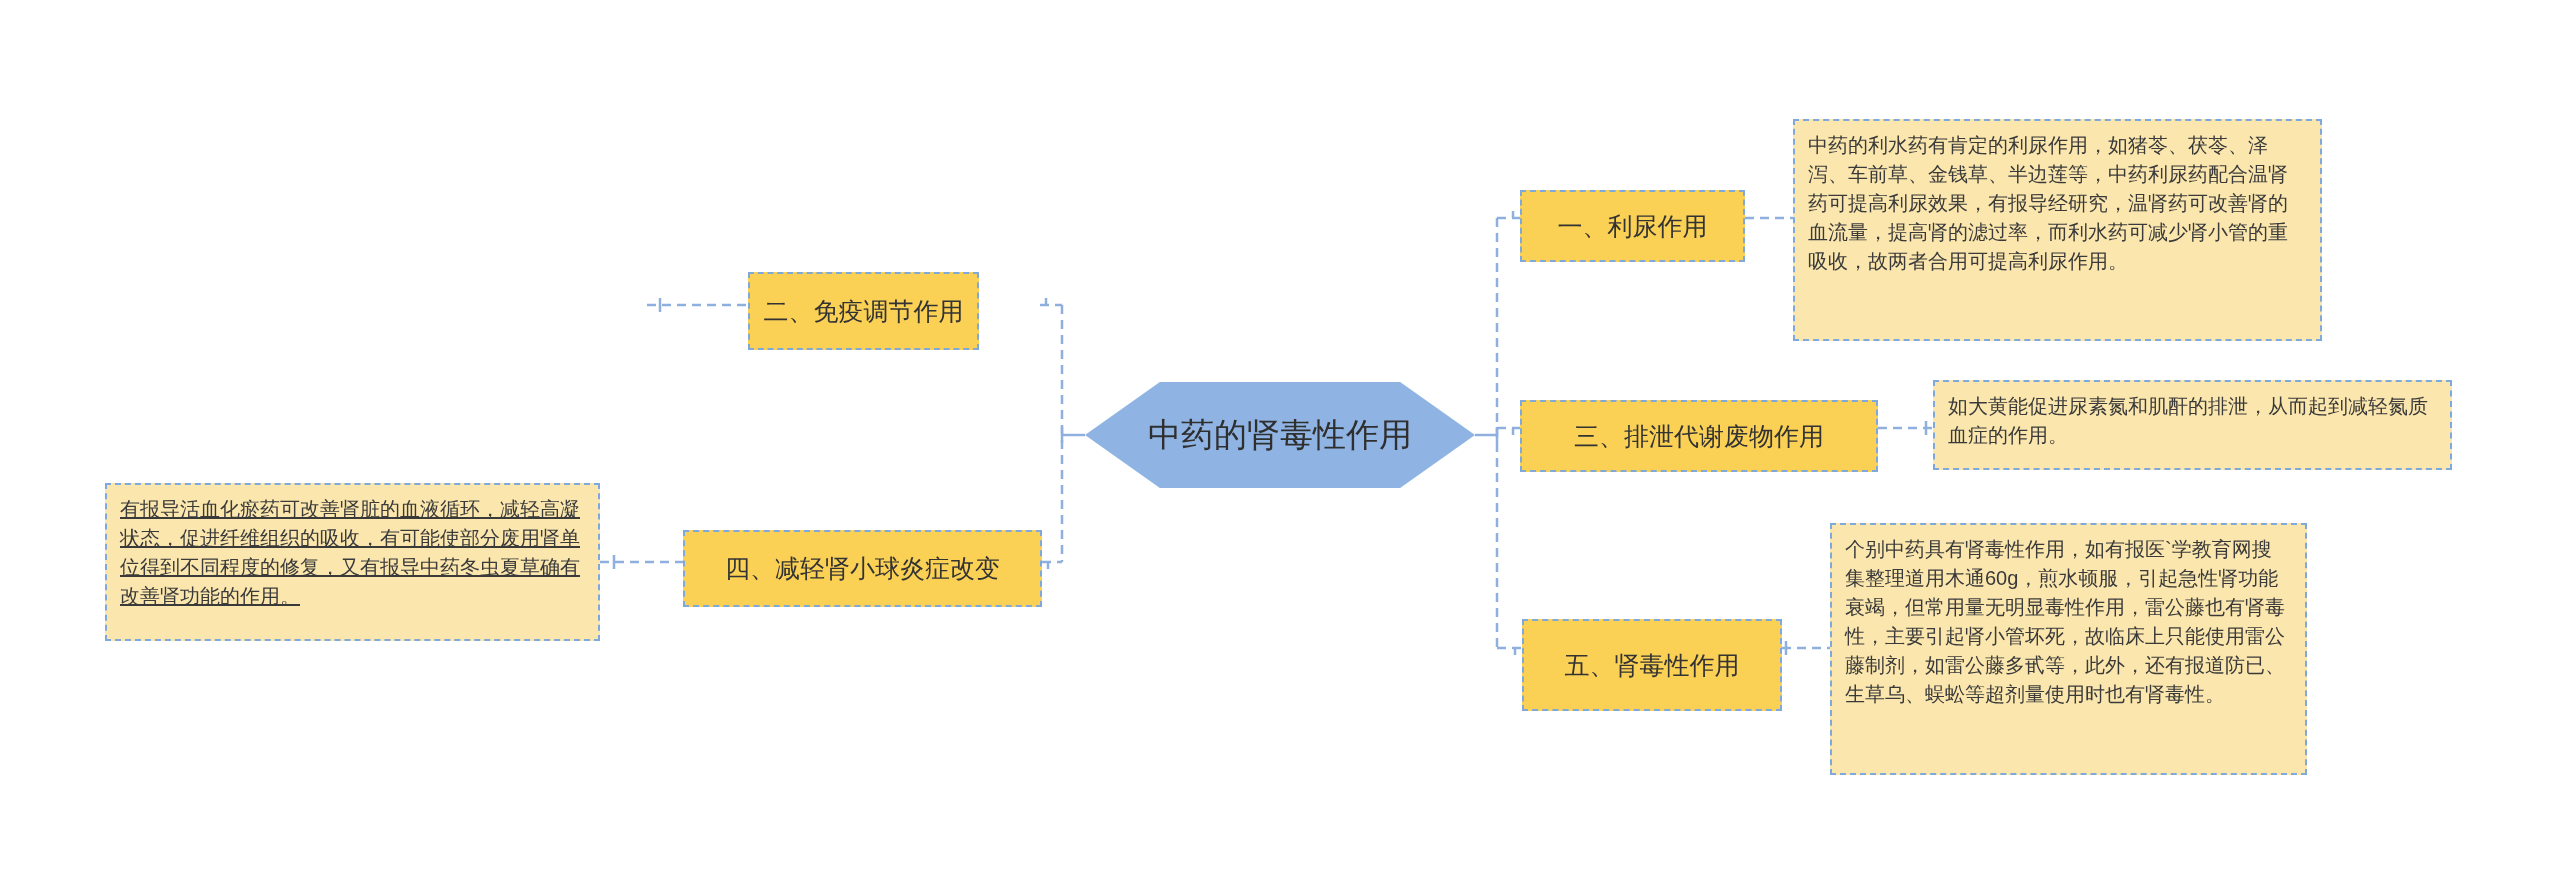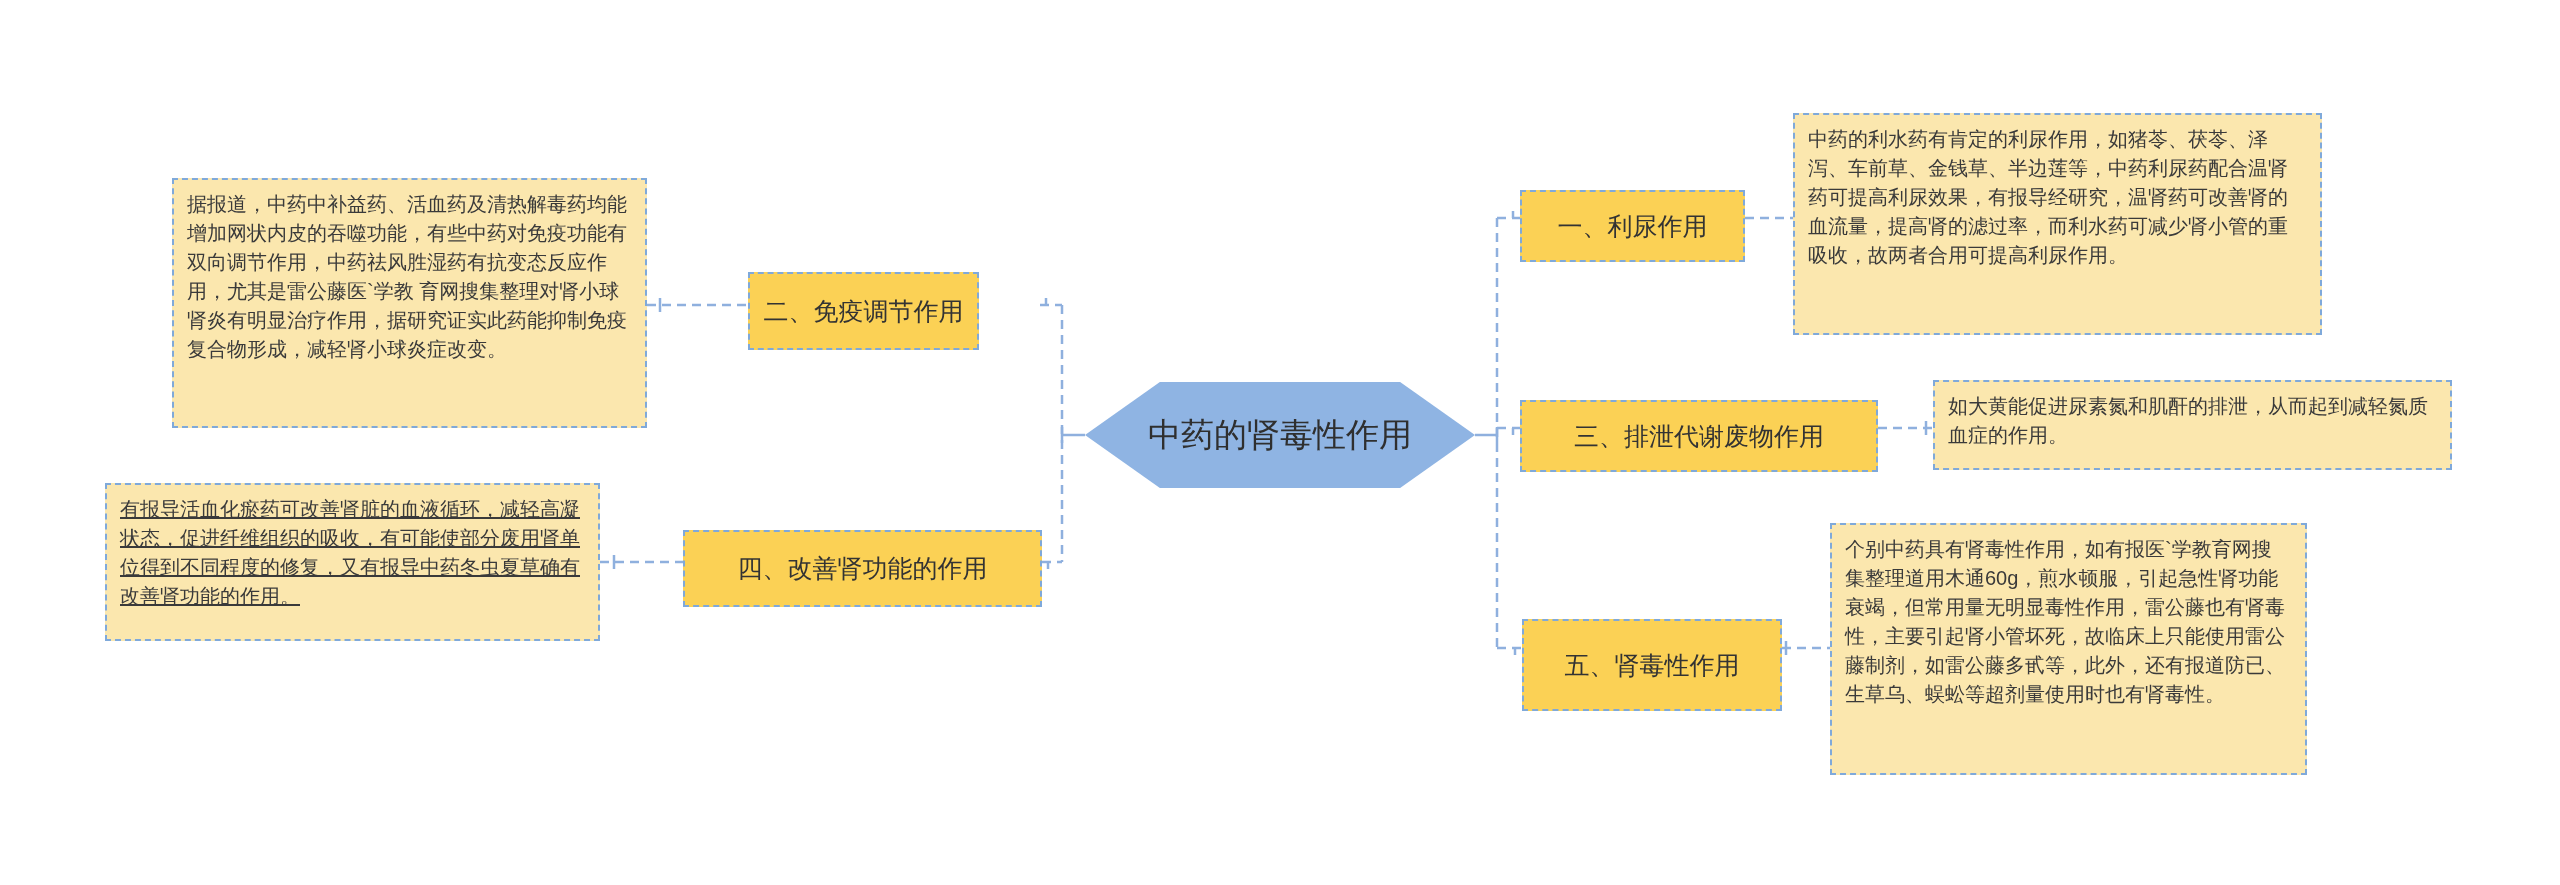--- a/index.html
+++ b/index.html
@@ -71,27 +71,26 @@
       <path d="M1878,428 H1933" stroke-dasharray="9 6"></path>
       <path d="M1782,648 H1830" stroke-dasharray="9 6"></path>
       <path d="M1786,641 V655"></path>
       <path d="M1926,421 V435"></path>
     </g>
   </svg>
 
   <div class="node central-node" style="left:1085px;top:382px;width:390px;height:106px;">中药的肾毒性作用</div>
 
   <div class="node label-box" style="left:1520px;top:183px;width:225px;height:72px;">一、利尿作用</div>
-  <div class="node detail-box" style="left:1793px;top:113px;width:529px;height:222px;">中药的利水药有肯定的利尿作用，如猪苓、茯苓、泽泻、车前草、金钱草、半边莲等，中药利尿药配合温肾药可提高利尿效果，有报导经研究，温肾药可改善肾的血流量，提高肾的滤过率，而利水药可减少肾小管的重吸收，故两者合用可提高利尿作用。</div>
+  <div class="node detail-box" style="left:1793px;top:119px;width:529px;height:222px;">中药的利水药有肯定的利尿作用，如猪苓、茯苓、泽泻、车前草、金钱草、半边莲等，中药利尿药配合温肾药可提高利尿效果，有报导经研究，温肾药可改善肾的血流量，提高肾的滤过率，而利水药可减少肾小管的重吸收，故两者合用可提高利尿作用。</div>
 
   <div class="node label-box" style="left:748px;top:265px;width:231px;height:78px;">二、免疫调节作用</div>
-  <div class="node detail-box" style="left:172px;top:178px;width:475px;height:250px;">据报道，中药中补益药、活血药及清热解毒药均能增加网状内皮的吞噬功能，有些中药对免疫功能有双向调节作用，中药祛风胜湿药有抗变态反应作用，尤其是雷公藤医`学教 育网搜集整理对肾小球肾炎有明显治疗作用，据研究证实此药能抑制免疫复合物形成，减轻肾小球炎症改变。</div>
 
   <div class="node label-box" style="left:1520px;top:393px;width:358px;height:72px;">三、排泄代谢废物作用</div>
   <div class="node detail-box" style="left:1933px;top:380px;width:519px;height:90px;">如大黄能促进尿素氮和肌酐的排泄，从而起到减轻氮质血症的作用。</div>
 
-  <div class="node label-box" style="left:683px;top:523px;width:359px;height:77px;">四、改善肾功能的作用</div>
+  <div class="node label-box" style="left:683px;top:523px;width:359px;height:77px;">四、减轻肾小球炎症改变</div>
   <div class="node detail-box" style="left:105px;top:483px;width:495px;height:158px;text-decoration:underline;">有报导活血化瘀药可改善肾脏的血液循环，减轻高凝状态，促进纤维组织的吸收，有可能使部分废用肾单位得到不同程度的修复，又有报导中药冬虫夏草确有改善肾功能的作用。</div>
 
   <div class="node label-box" style="left:1522px;top:612px;width:260px;height:92px;">五、肾毒性作用</div>
   <div class="node detail-box" style="left:1830px;top:523px;width:477px;height:252px;">个别中药具有肾毒性作用，如有报医`学教育网搜 集整理道用木通60g，煎水顿服，引起急性肾功能衰竭，但常用量无明显毒性作用，雷公藤也有肾毒性，主要引起肾小管坏死，故临床上只能使用雷公藤制剂，如雷公藤多甙等，此外，还有报道防已、生草乌、蜈蚣等超剂量使用时也有肾毒性。</div>
 
 </div>
 
 </body></html>

